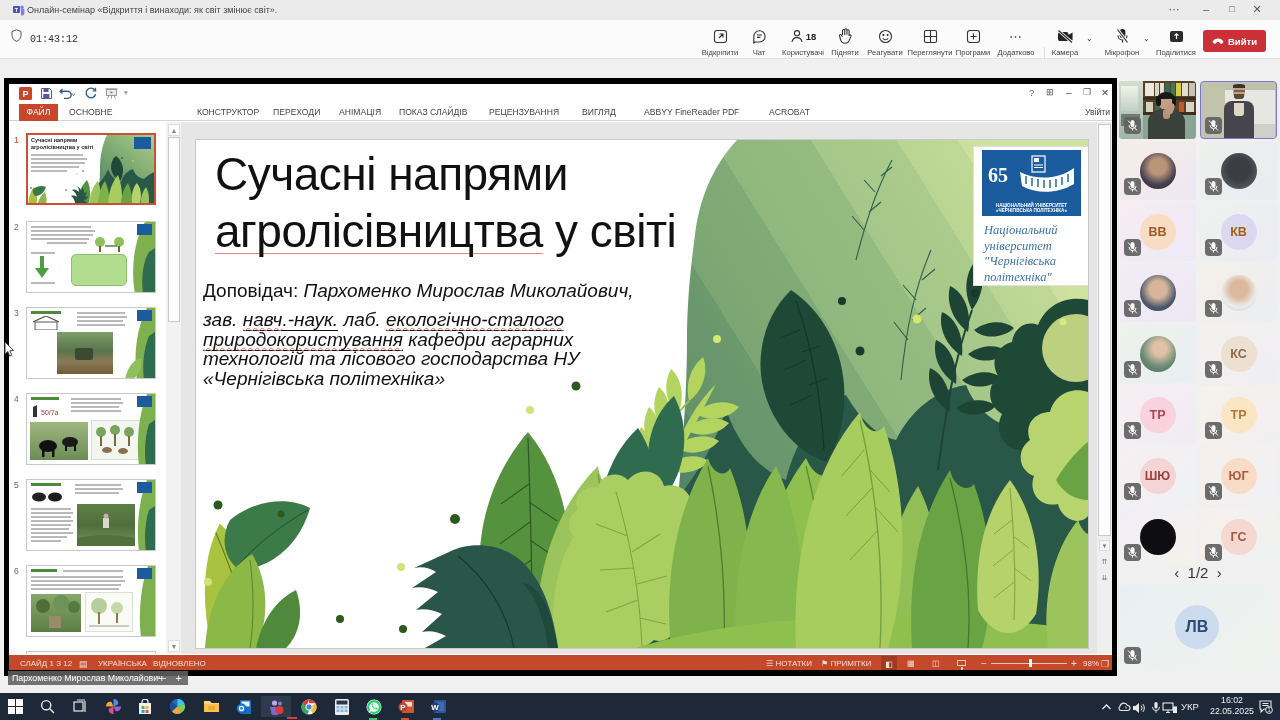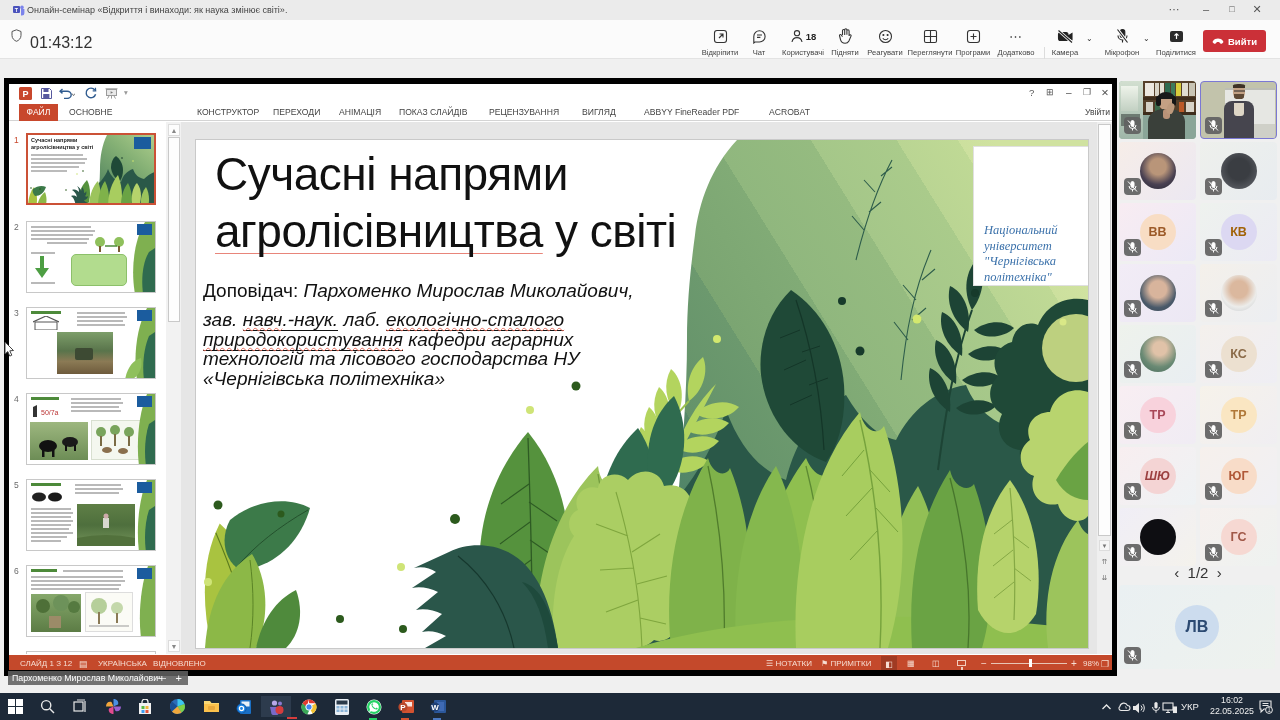--- a/index.html
+++ b/index.html
@@ -59,32 +59,32 @@
 </head>
 <body>
 
 <div id="topbar">
   <svg class="abs" style="left:13px;top:4px" width="12" height="12" viewBox="0 0 12 12">
       <rect x="0" y="2" width="7" height="7" rx="1" fill="#4b53bc"></rect>
       <circle cx="9" cy="3.4" r="1.8" fill="#7b83eb"></circle>
       <path d="M8 5h3.4v4.2a2.4 2.4 0 0 1-2.4 2.4H8z" fill="#7b83eb"></path>
       <text x="3.4" y="7.6" font-size="5.4" fill="#fff" text-anchor="middle" font-weight="bold">T</text>
     </svg>
-  <div class="title">Онлайн-семінар «Відкриття і винаходи: як наука змінює світі».</div>
+  <div class="title">Онлайн-семінар «Відкриття і винаходи: як світ змінює світ».</div>
   <div class="wc" style="left:1164px;width:20px;">⋯</div>
   <div class="wc" style="left:1196px;width:20px;">–</div>
   <div class="wc" style="left:1222px;width:20px;font-size:9px;">□</div>
   <div class="wc" style="left:1247px;width:20px;">✕</div>
 </div>
 
 <div id="toolbar">
   <svg class="abs" style="left:11px;top:9px" width="11" height="13" viewBox="0 0 11 13" fill="none" stroke="#555" stroke-width="1">
       <path d="M5.5 .8 10 2.5v4c0 3-2.3 5-4.5 5.8C3.3 11.5 1 9.5 1 6.5v-4z"></path>
     </svg>
-  <div class="abs" style="left:30px;top:14px;font-size:16px;color:#333;">01:43:12</div>
+  <div class="abs" style="left:30px;top:14px;font-size:10px;color:#333;font-family:Liberation Mono, monospace;">01:43:12</div>
   <div class="tbtn" style="left:697px;width:46px;">
       <div class="ic">
         <svg width="15" height="15" viewBox="0 0 15 15" fill="none" stroke="#333" stroke-width="1.1">
           <rect x="1.5" y="1.5" width="12" height="12" rx="2.5"></rect>
           <path d="M6 9l4-4M6.6 5H10v3.4"></path>
         </svg>
       </div>
       <div class="lb">Відкріпити</div>
     </div>
   <div class="tbtn" style="left:738px;width:42px;">
@@ -575,20 +575,31 @@
         </svg>
 
         <div style="position:absolute;left:19px;top:6px;font-size:46px;line-height:57px;color:#111;letter-spacing:-0.5px;">Сучасні напрями<br><span style="text-decoration:underline solid #e8857a 1px;text-underline-offset:6px;text-decoration-skip-ink:none;">агролісівництва</span> у світі</div>
 
         <div style="position:absolute;left:7px;top:141px;width:452px;font-size:19px;line-height:19.4px;color:#111;">
           <div style="margin-bottom:10px;">Доповідач: <i>Пархоменко Мирослав Миколайович,</i></div>
           <div style="font-style:italic;">зав. <u style="text-decoration:underline wavy #e87060 1px;"><span style="border-bottom:1px solid #111;">навч</span></u><span style="border-bottom:1px solid #111;">.-наук.</span> лаб. <u style="text-decoration:underline wavy #e87060 1px;"><span style="border-bottom:1px solid #111;">екологічно-сталого природокористування</span></u> кафедри аграрних технологій та лісового господарства НУ «Чернігівська політехніка»</div>
         </div>
 
         <div style="position:absolute;left:778px;top:7px;width:114px;height:138px;background:#fff;box-shadow:0 0 0 1px #e0e0e0;">
+          <div style="position:absolute;left:8px;top:3px;width:99px;height:66px;background:#1b5c9e;">
+            <div style="position:absolute;left:6px;top:14px;color:#fff;font-size:20px;font-weight:bold;font-family:'Liberation Serif',serif;">65</div>
+            <svg style="position:absolute;left:36px;top:4px;" width="58" height="42" viewBox="0 0 58 42">
+              <rect x="14" y="2" width="13" height="16" fill="none" stroke="#fff" stroke-width="1.2"></rect>
+              <rect x="16" y="4" width="5" height="4" fill="#fff"></rect>
+              <path d="M16 11h9M16 13.5h9" stroke="#fff" stroke-width="1"></path>
+              <path d="M2 18 C18 26 40 26 56 14 L56 30 C40 40 18 40 4 32 Z" fill="#fff"></path>
+              <path d="M8 22l0 8 M14 24l0 8 M20 25l0 8 M26 26l0 8 M32 26l0 8 M38 25l0 8 M44 23l0 8 M50 20l0 8" stroke="#1b5c9e" stroke-width="1.4"></path>
+            </svg>
+            <div style="position:absolute;left:0;bottom:3px;width:99px;text-align:center;color:#fff;font-size:4.6px;font-weight:bold;">НАЦІОНАЛЬНИЙ УНІВЕРСИТЕТ<br>«ЧЕРНІГІВСЬКА ПОЛІТЕХНІКА»</div>
+          </div>
           <div style="position:absolute;left:10px;top:76px;font-family:'Liberation Serif',serif;font-style:italic;color:#3c72ab;font-size:12.5px;line-height:15.5px;">Національний<br>університет<br>"Чернігівська<br>політехніка"</div>
         </div>
       </div>
     </div>
     <div id="escroll">
       <div class="abs" style="left:1px;top:2px;width:13px;height:412px;background:#fdfdfd;border:1px solid #c9c9c9;"></div>
       <div class="abs" style="left:2px;top:418px;width:11px;height:11px;background:#f6f6f6;border:1px solid #ddd;color:#777;font-size:6px;text-align:center;line-height:10px;">▼</div>
       <div class="abs" style="left:2px;top:436px;width:11px;color:#777;font-size:7px;text-align:center;">⇈</div>
       <div class="abs" style="left:2px;top:452px;width:11px;color:#777;font-size:7px;text-align:center;">⇊</div>
     </div>
@@ -743,21 +754,21 @@
     <div class="tile" style="left:1200px;top:327px;background:linear-gradient(135deg,#f6f2ea,#f0eef2);">
       <div class="circ" style="background:#fae6c2;color:#b07838;">ТР</div>
       <div class="mic"><svg width="17" height="17" viewBox="0 0 17 17" fill="none" stroke="#fff" stroke-width="1">
             <rect x="7" y="3.5" width="3" height="6" rx="1.5" fill="#fff"></rect>
             <path d="M5 8a3.5 3.5 0 0 0 7 0M8.5 11.5v2"></path>
             <path d="M4 3.5l9 10"></path>
           </svg></div>
     </div>
 
     <div class="tile" style="left:1119px;top:388px;background:linear-gradient(135deg,#f8eef0,#eef2f4);">
-      <div class="circ" style="background:#f4d4d4;color:#9c4040;font-style:italic;">ШЮ</div>
+      <div class="circ" style="background:#f4d4d4;color:#9c4040;">ШЮ</div>
       <div class="mic"><svg width="17" height="17" viewBox="0 0 17 17" fill="none" stroke="#fff" stroke-width="1">
             <rect x="7" y="3.5" width="3" height="6" rx="1.5" fill="#fff"></rect>
             <path d="M5 8a3.5 3.5 0 0 0 7 0M8.5 11.5v2"></path>
             <path d="M4 3.5l9 10"></path>
           </svg></div>
     </div>
     <div class="tile" style="left:1200px;top:388px;background:linear-gradient(135deg,#f6f0ec,#f0f0f4);">
       <div class="circ" style="background:#f8dcc8;color:#b05838;">ЮГ</div>
       <div class="mic"><svg width="17" height="17" viewBox="0 0 17 17" fill="none" stroke="#fff" stroke-width="1">
             <rect x="7" y="3.5" width="3" height="6" rx="1.5" fill="#fff"></rect>

